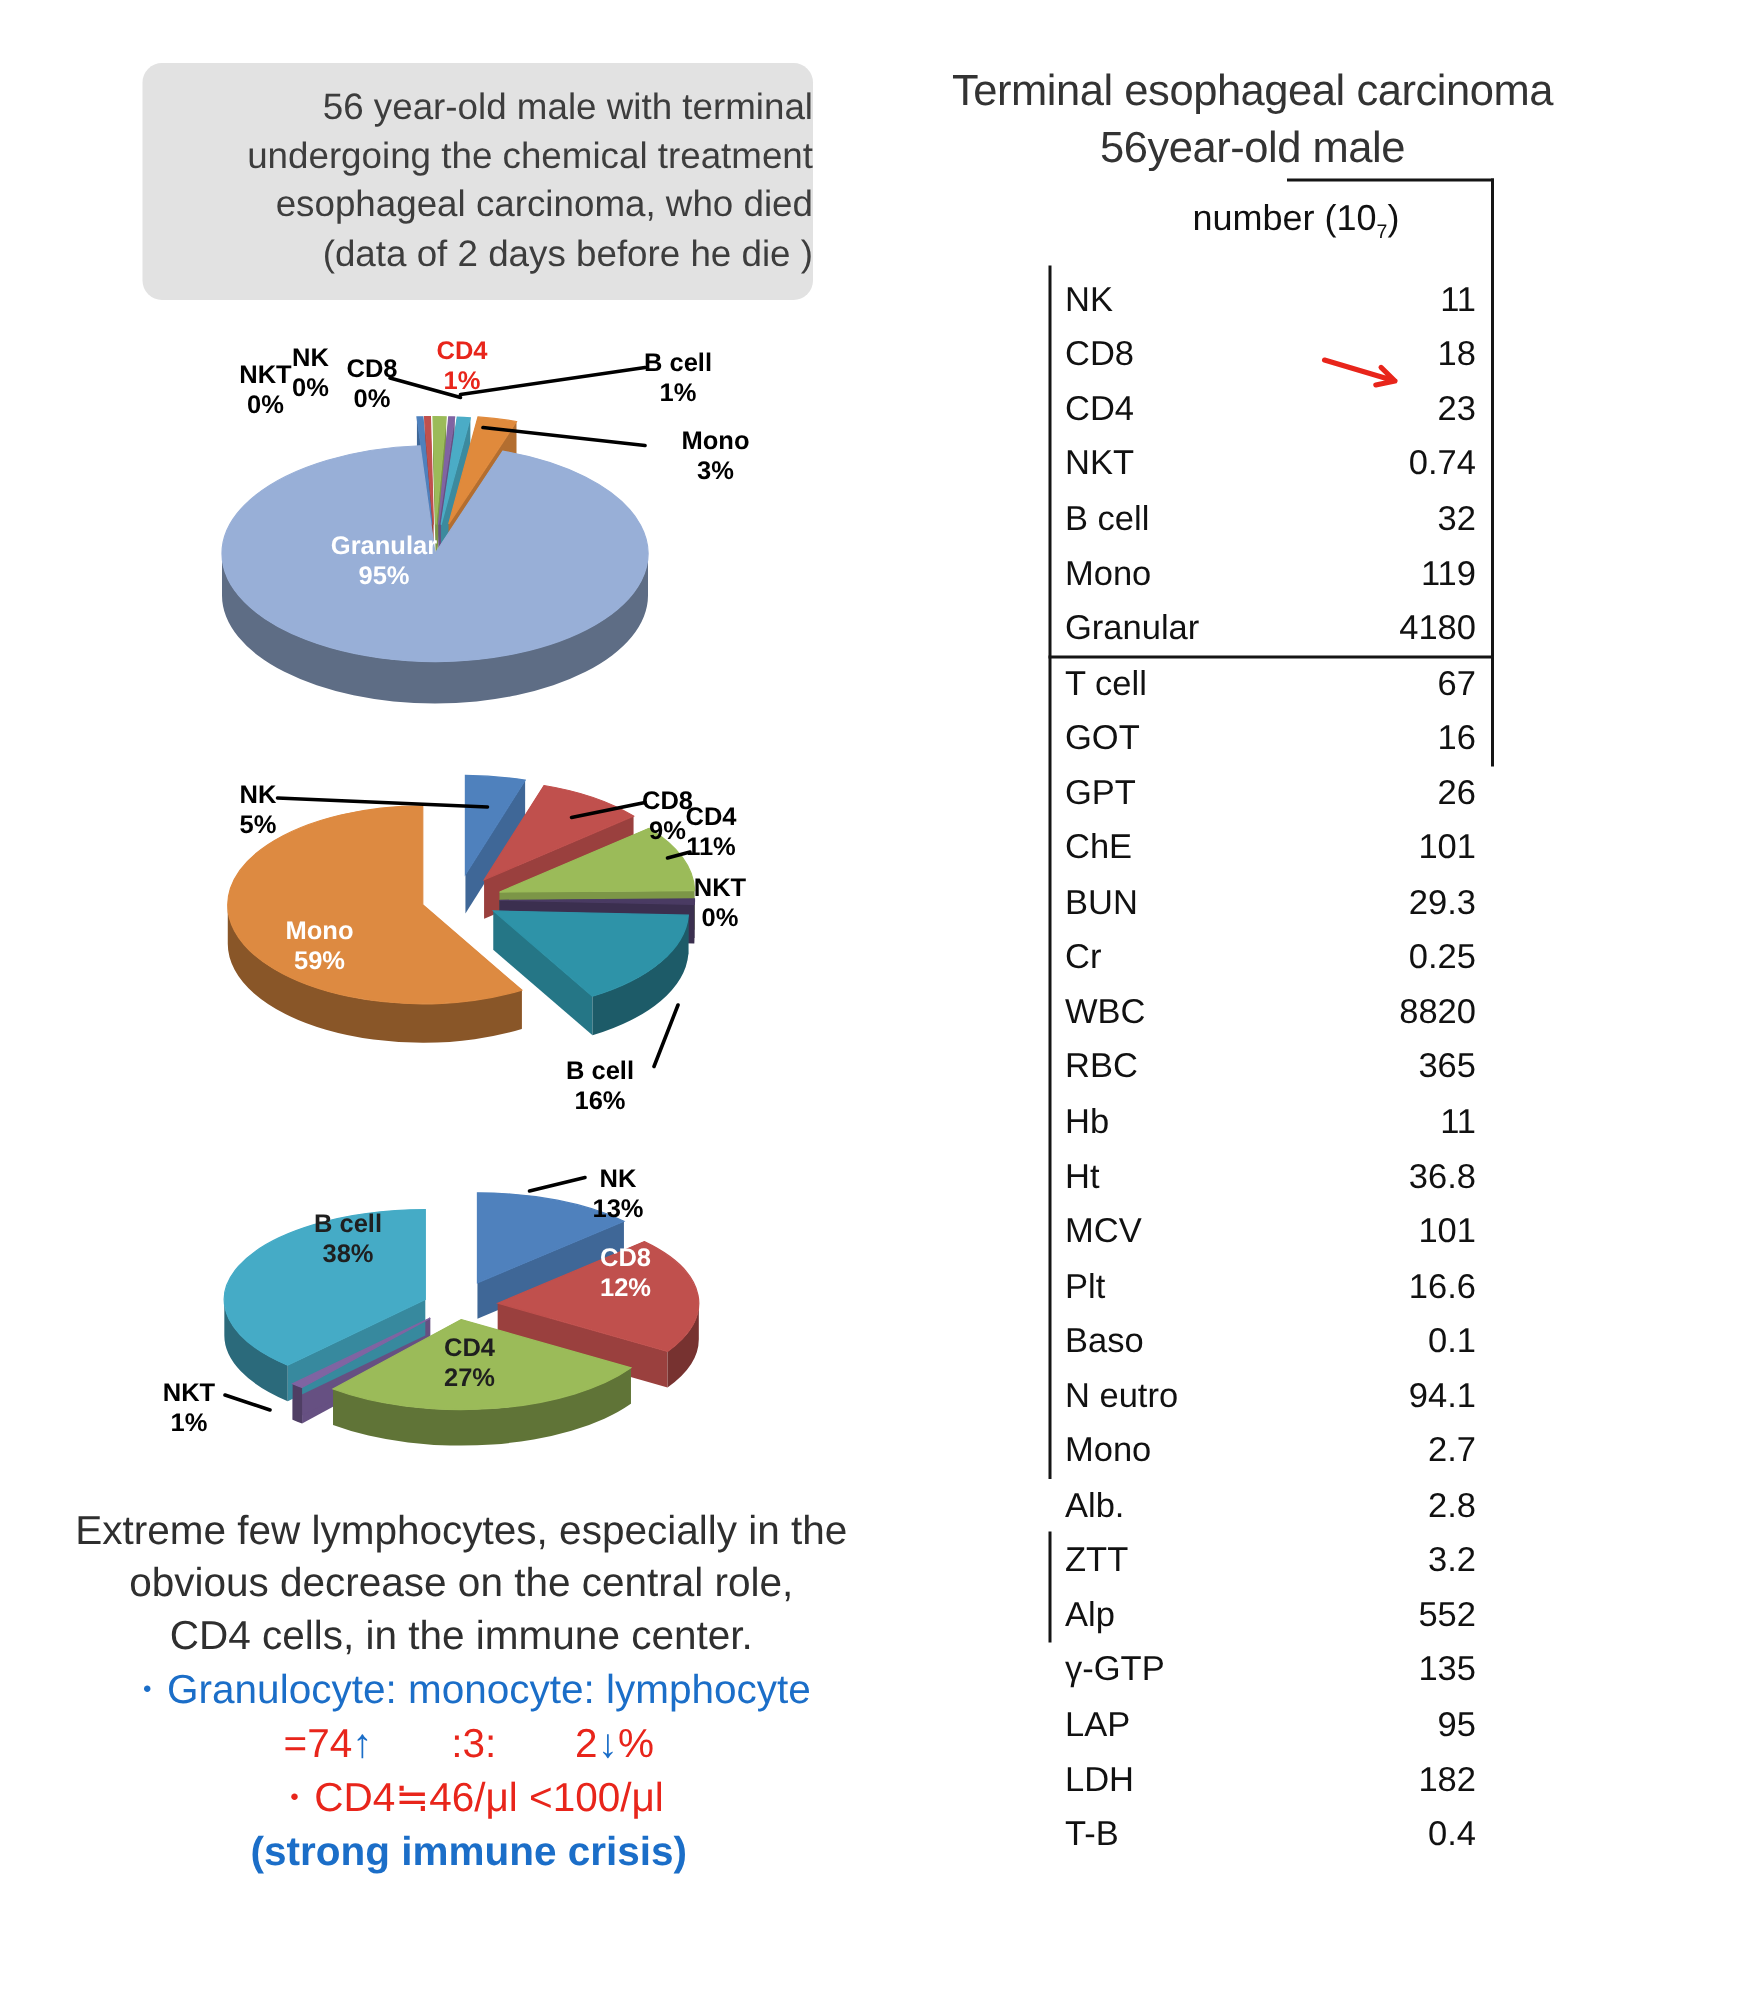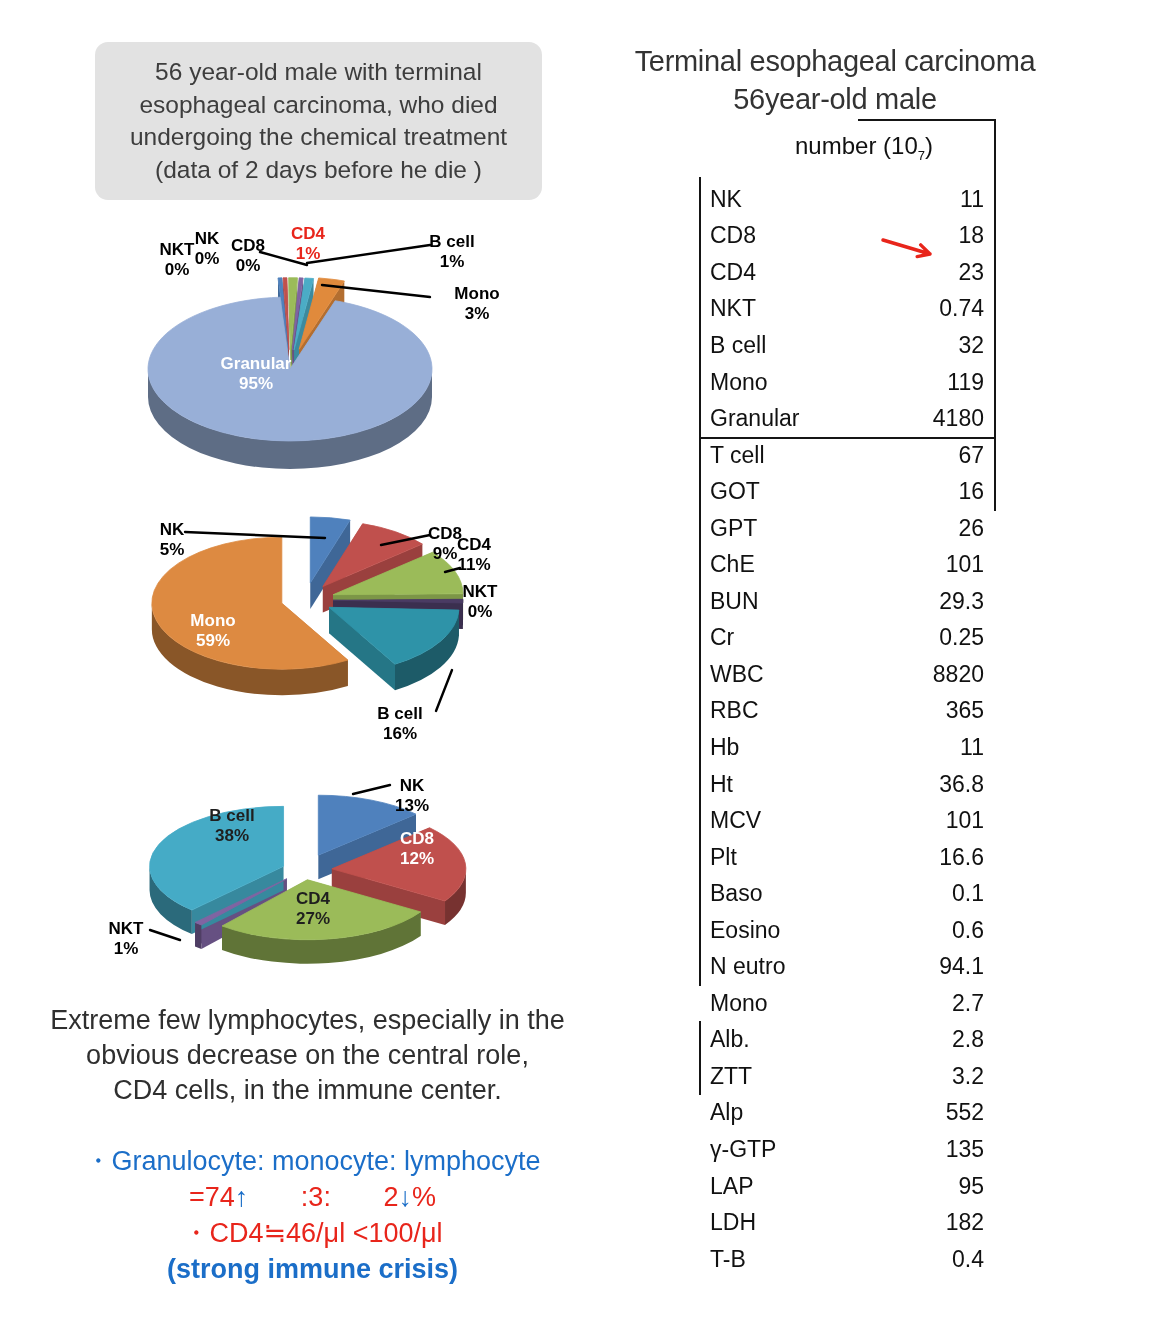--- a/index.html
+++ b/index.html
@@ -1,39 +1,39 @@
 <!DOCTYPE html>
 <html><head>
 <meta charset="utf-8">
 <style>
   html,body{margin:0;padding:0;background:#fff}
   #page{position:relative;width:1170px;height:1330px;background:#fff;overflow:hidden;
         font-family:"Liberation Sans","DejaVu Sans",sans-serif;}
 
   
   #patient-box{position:absolute;left:95px;top:42px;width:447px;height:158px;background:#E2E2E2;
-    border-radius:13px;color:#3d3d3d;font-size:24.5px;line-height:32.5px;text-align:center;
+    border-radius:13px;color:#3d3d3d;font-size:24.5px;line-height:32.5px;text-align:right;
     padding-top:14px;box-sizing:border-box;}
 
   
   .pie-wrap{position:absolute;}
   .pie-wrap svg{position:absolute;left:0;top:0;}
   .pie-label{position:absolute;transform:translate(-50%,-50%);text-align:center;font-size:17px;
     font-weight:bold;line-height:20px;color:#000;white-space:nowrap;}
   .pie-label span{display:block;}
   #pie1{left:110px;top:212px;width:440px;height:262px;}
   #pie2{left:108px;top:498px;width:452px;height:268px;}
   #pie3{left:95px;top:770px;width:424px;height:232px;}
 
   
   #summary{position:absolute;left:25px;top:1003px;width:565px;font-size:27px;line-height:35px;
     color:#2f2f2f;text-align:center;}
 
   
-  #notes{position:absolute;left:75px;top:1143px;width:475px;font-size:27px;line-height:36px;
+  #notes{position:absolute;left:75px;top:1108px;width:475px;font-size:27px;line-height:36px;
     text-align:center;}
   #notes .note-line{white-space:pre;}
   #notes .bold{font-weight:bold;}
 
   
   #rp-title{position:absolute;left:600px;top:42px;width:470px;text-align:center;font-size:29px;
     line-height:38px;color:#333;letter-spacing:-0.3px;}
   #rp-header{position:absolute;left:795px;top:132px;width:190px;text-align:left;font-size:24px;
     color:#111;}
   #rp-header sub{font-size:13px;}
@@ -48,22 +48,22 @@
     font-size:23px;color:#111;padding-left:10px;padding-right:9px;}
   #red-arrow{position:absolute;left:875px;top:232px;}
 </style>
 </head>
 <body>
 
 <div id="page">
 
   <div id="patient-box">
       <div>56 year-old male with terminal</div>
+      <div>undergoing the chemical treatment</div>
       <div>esophageal carcinoma, who died</div>
-      <div>undergoing the chemical treatment</div>
       <div>(data of 2 days before he die )</div>
     </div>
 
   <div id="pie1" class="pie-wrap">
     <svg width="440" height="262" viewBox="0 0 440 262">
         <path d="M177.87826011406926,137.76245192628474 L167.97284084240346,65.9378403075774 l0,28 L177.87826011406926,165.76245192628474 Z" fill="rgb(63,103,151)"></path>
         <path d="M177.87826011406926,137.76245192628474 L171.92800815038052,65.82569126096547 l0,28 L177.87826011406926,165.76245192628474 Z" fill="rgb(63,103,151)"></path>
         <path d="M178.93740780372556,137.73992876710628 L172.98715584003682,65.80316810178701 l0,28 L178.93740780372556,165.73992876710628 Z" fill="rgb(154,64,62)"></path>
         <path d="M178.93740780372556,137.73992876710628 L176.94695382456962,65.74700254514188 l0,28 L178.93740780372556,165.73992876710628 Z" fill="rgb(154,64,62)"></path>
         <path d="M180.6451983636775,137.73517182980774 L178.65474438452156,65.74224560784334 l0,28 L180.6451983636775,165.73517182980774 Z" fill="rgb(124,150,71)"></path>
@@ -316,24 +316,20 @@
       </div>
       <div class="trow">
         <span>Plt</span>
         <span>16.6</span>
       </div>
       <div class="trow">
         <span>Baso</span>
         <span>0.1</span>
       </div>
       <div class="trow">
-        <span>Eosino</span>
-        <span>0.6</span>
-      </div>
-      <div class="trow">
         <span>N eutro</span>
         <span>94.1</span>
       </div>
       <div class="trow">
         <span>Mono</span>
         <span>2.7</span>
       </div>
       <div class="trow">
         <span>Alb.</span>
         <span>2.8</span>

